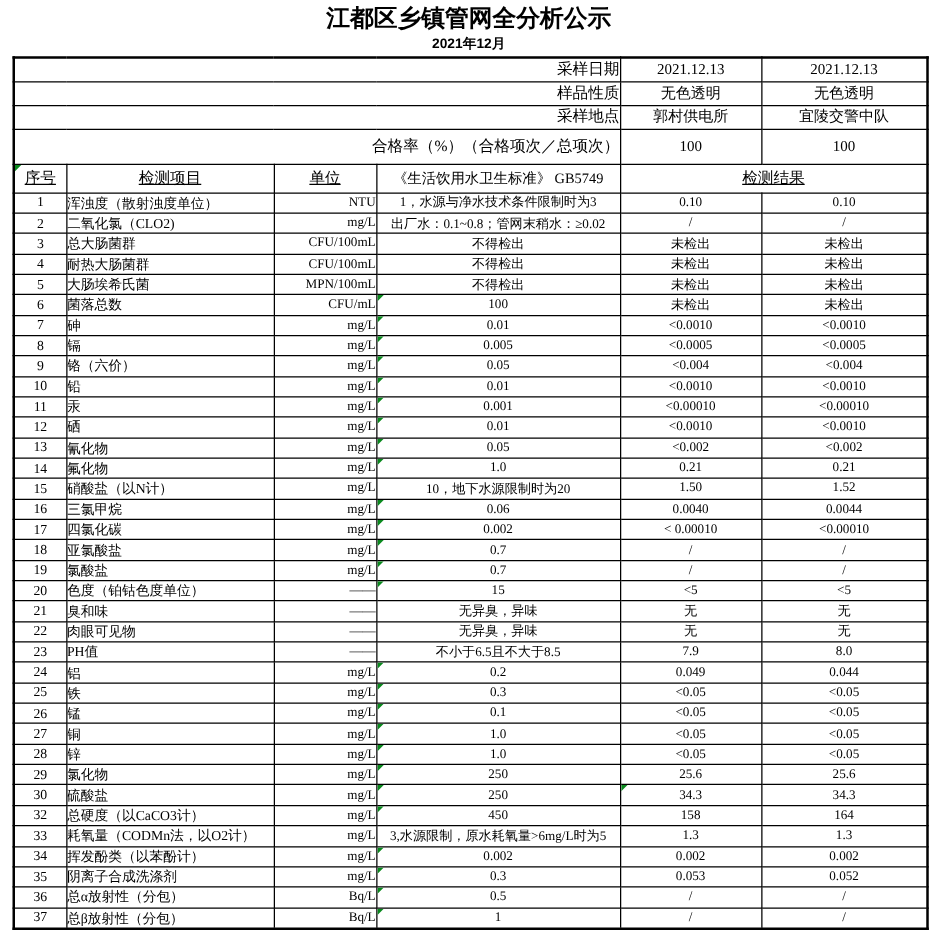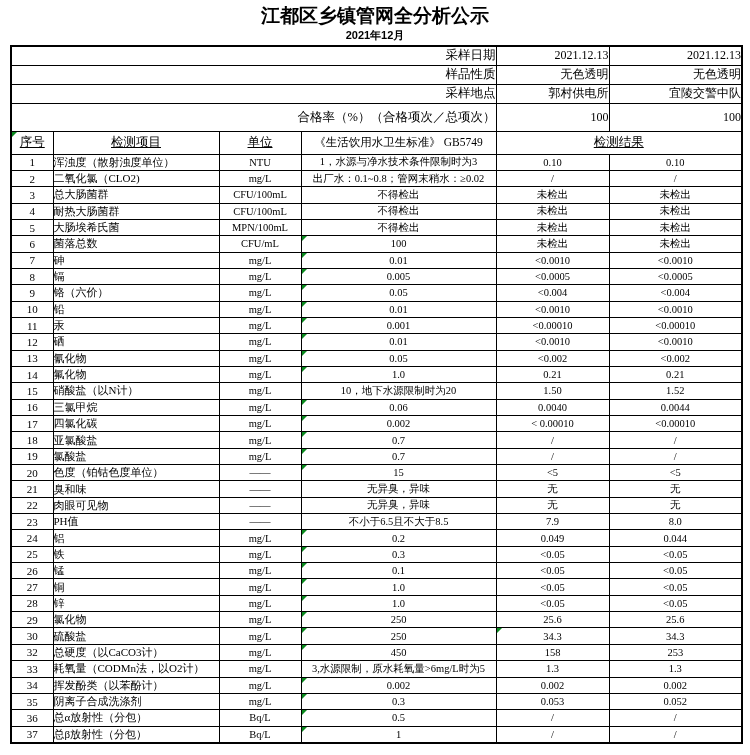--- a/index.html
+++ b/index.html
@@ -1,43 +1,43 @@
 <!DOCTYPE html>
 <html style="--tri-color: #0a8a1e;"><head>
 <meta charset="utf-8">
 <style>
   html,body{margin:0;padding:0;background:#ffffff;width:750px;}
   body{font-family:"Liberation Serif","DejaVu Serif",serif;color:#000;}
   .page-title{
-    text-align:center;font-family:Liberation Serif, serif;
+    text-align:center;font-family:Liberation Mono, monospace;
     font-weight:bold;font-size:19px;line-height:24px;margin:4px 0 0 0;
   }
   .page-subtitle{
     text-align:center;font-family:"Liberation Sans","DejaVu Sans",sans-serif;
     font-weight:bold;font-size:11px;line-height:14px;margin:0 0 3px 0;
   }
   table.main{
     border-collapse:collapse;margin-left:10px;width:731px;table-layout:fixed;
     border:2px solid #000;
   }
   table.main td, table.main th{
     border:1px solid #000;padding:0;overflow:hidden;white-space:nowrap;
     font-weight:normal;
   }
   tr.info-row{height:19px;}
   tr.rate-row{height:28px;}
   tr.colhead-row{height:23px;}
   tr.data-row{height:16.35px;}
   .info-label{text-align:right;font-size:12.5px;}
-  .info-val{text-align:right;font-size:12px;}
+  .info-val{text-align:center;font-size:12px;}
   .colhead{text-align:center;font-size:12.5px;text-decoration:underline;}
   .colhead-std{text-align:center;font-size:11.5px;margin-left:28px;}
   .c-no{text-align:center;font-size:11px;}
   .c-item{text-align:left;font-size:11px;padding-left:2px;}
-  .c-unit{text-align:center;font-size:10.5px;}
+  .c-unit{text-align:right;font-size:10.5px;}
   .c-std{text-align:center;font-size:10.5px;}
   .c-res{text-align:center;font-size:10.5px;}
   
   .tri{position:relative;}
   .tri::before{
     content:"";position:absolute;top:0;left:0;width:0;height:0;
     border-top:5px solid var(--tri-color,#0a8a1e);
     border-right:5px solid transparent;
   }
 </style>
@@ -325,21 +325,21 @@
     <td class="c-std tri">250</td>
     <td class="c-res tri">34.3</td>
     <td class="c-res">34.3</td>
   </tr>
       <tr class="data-row">
     <td class="c-no">32</td>
     <td class="c-item">总硬度（以CaCO3计）</td>
     <td class="c-unit">mg/L</td>
     <td class="c-std tri">450</td>
     <td class="c-res">158</td>
-    <td class="c-res">253</td>
+    <td class="c-res">164</td>
   </tr>
       <tr class="data-row">
     <td class="c-no">33</td>
     <td class="c-item">耗氧量（CODMn法，以O2计）</td>
     <td class="c-unit">mg/L</td>
     <td class="c-std">3,水源限制，原水耗氧量&gt;6mg/L时为5</td>
     <td class="c-res">1.3</td>
     <td class="c-res">1.3</td>
   </tr>
       <tr class="data-row">

